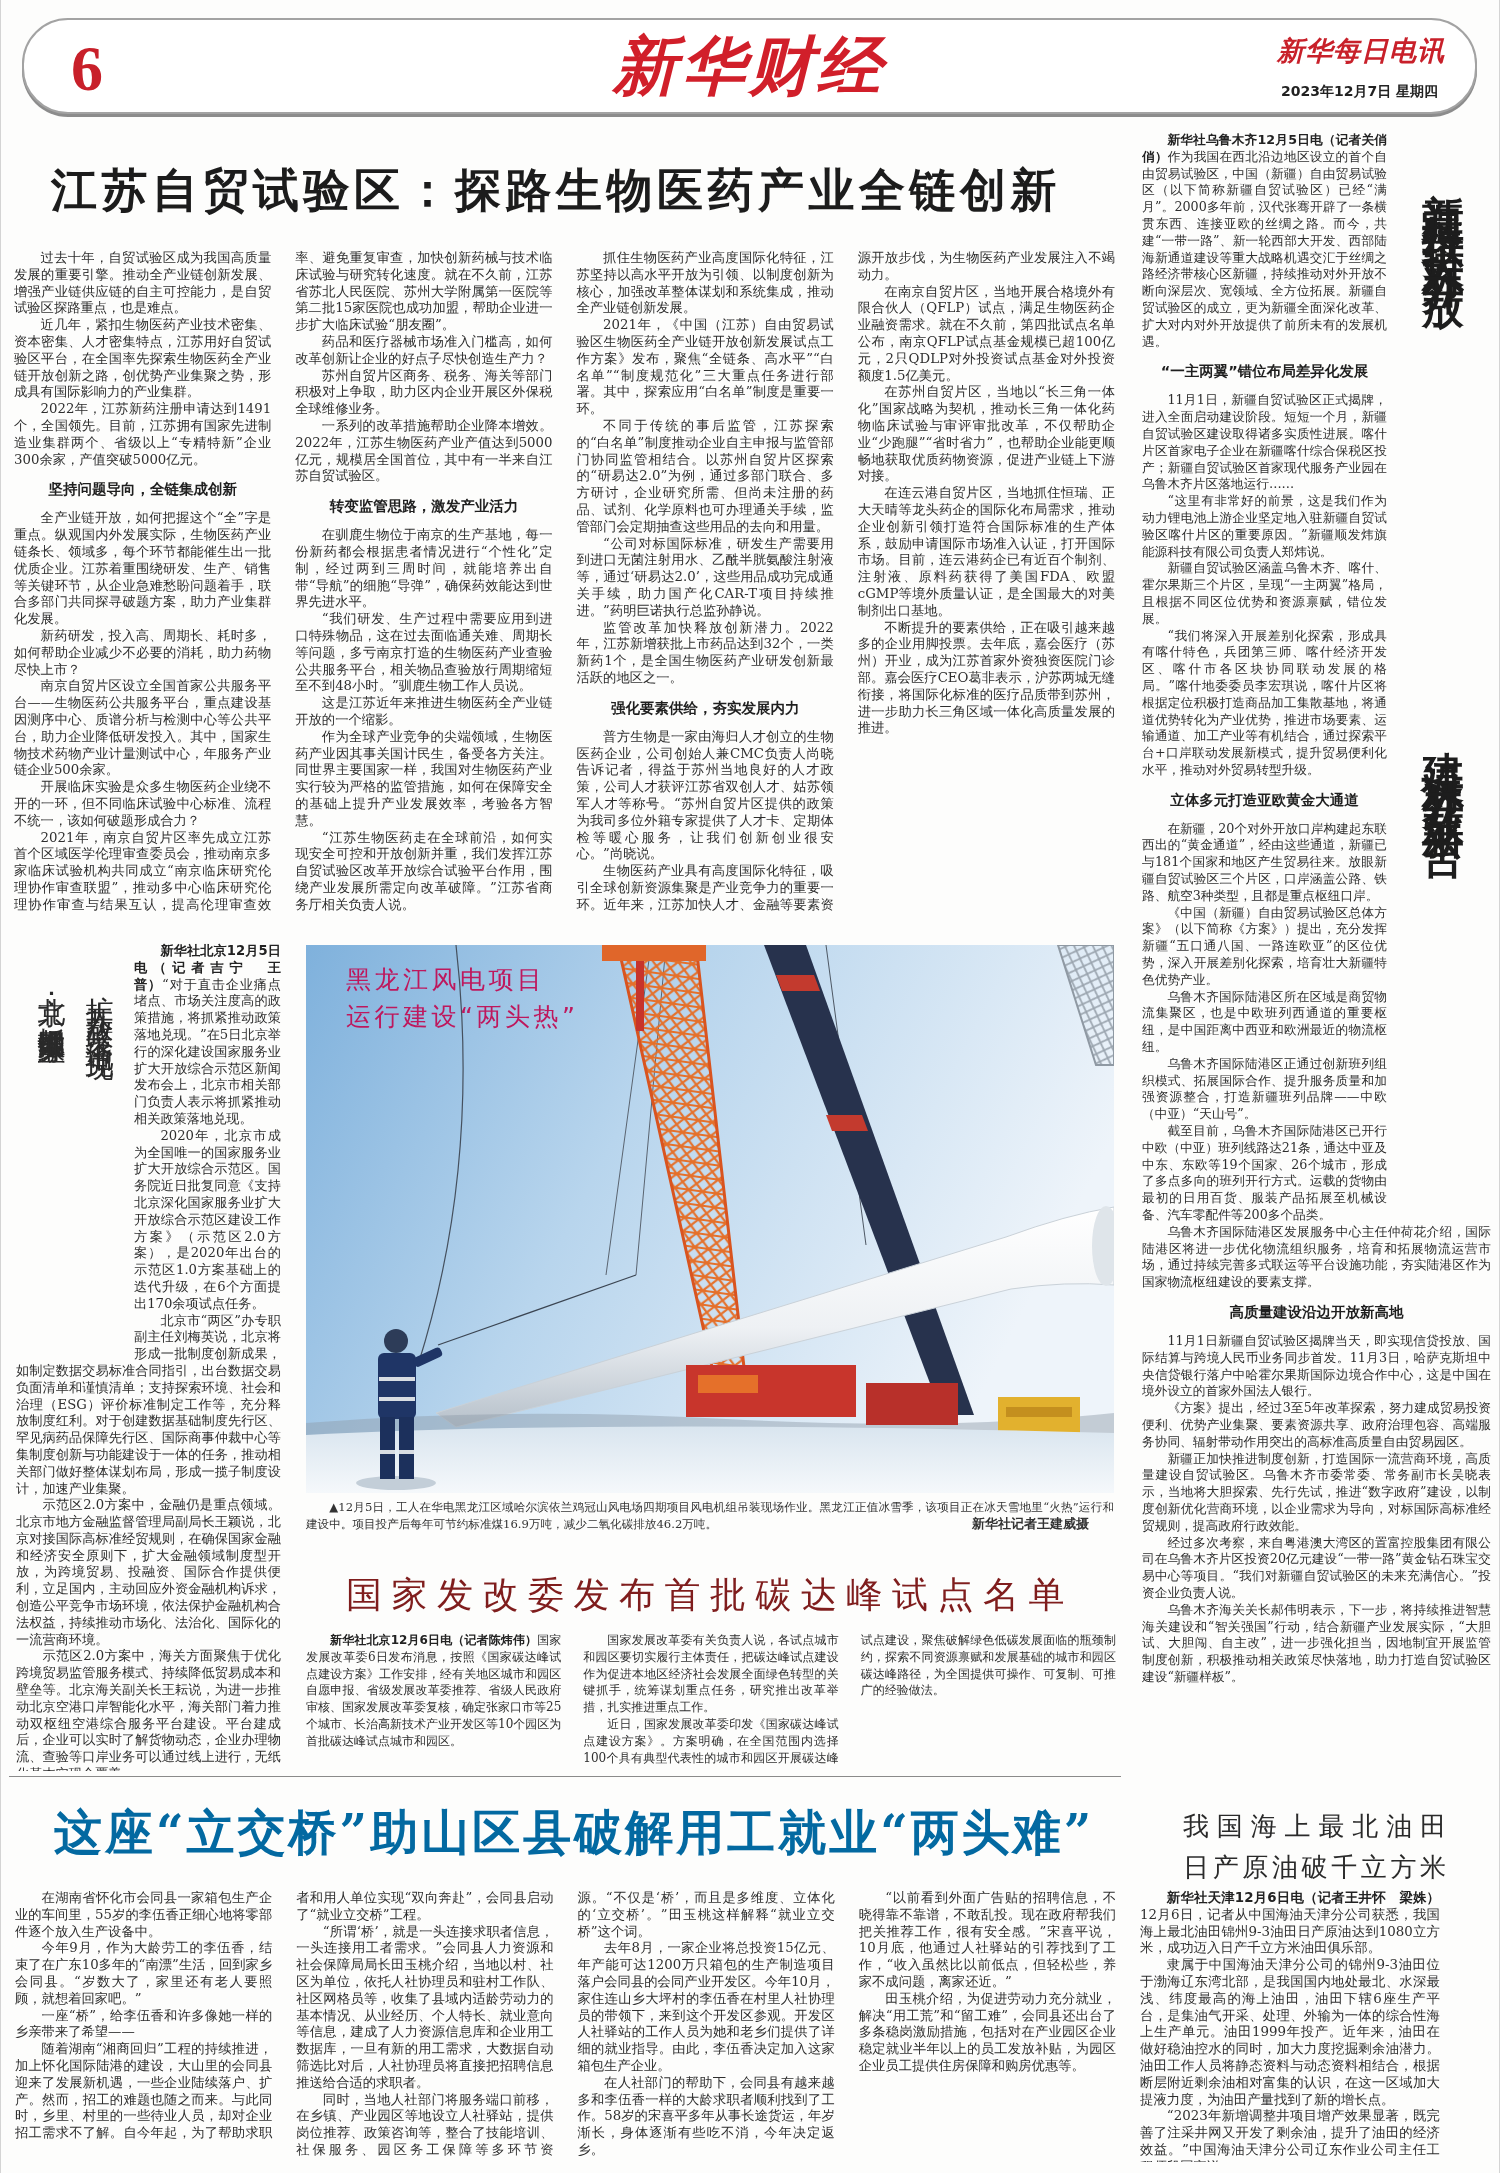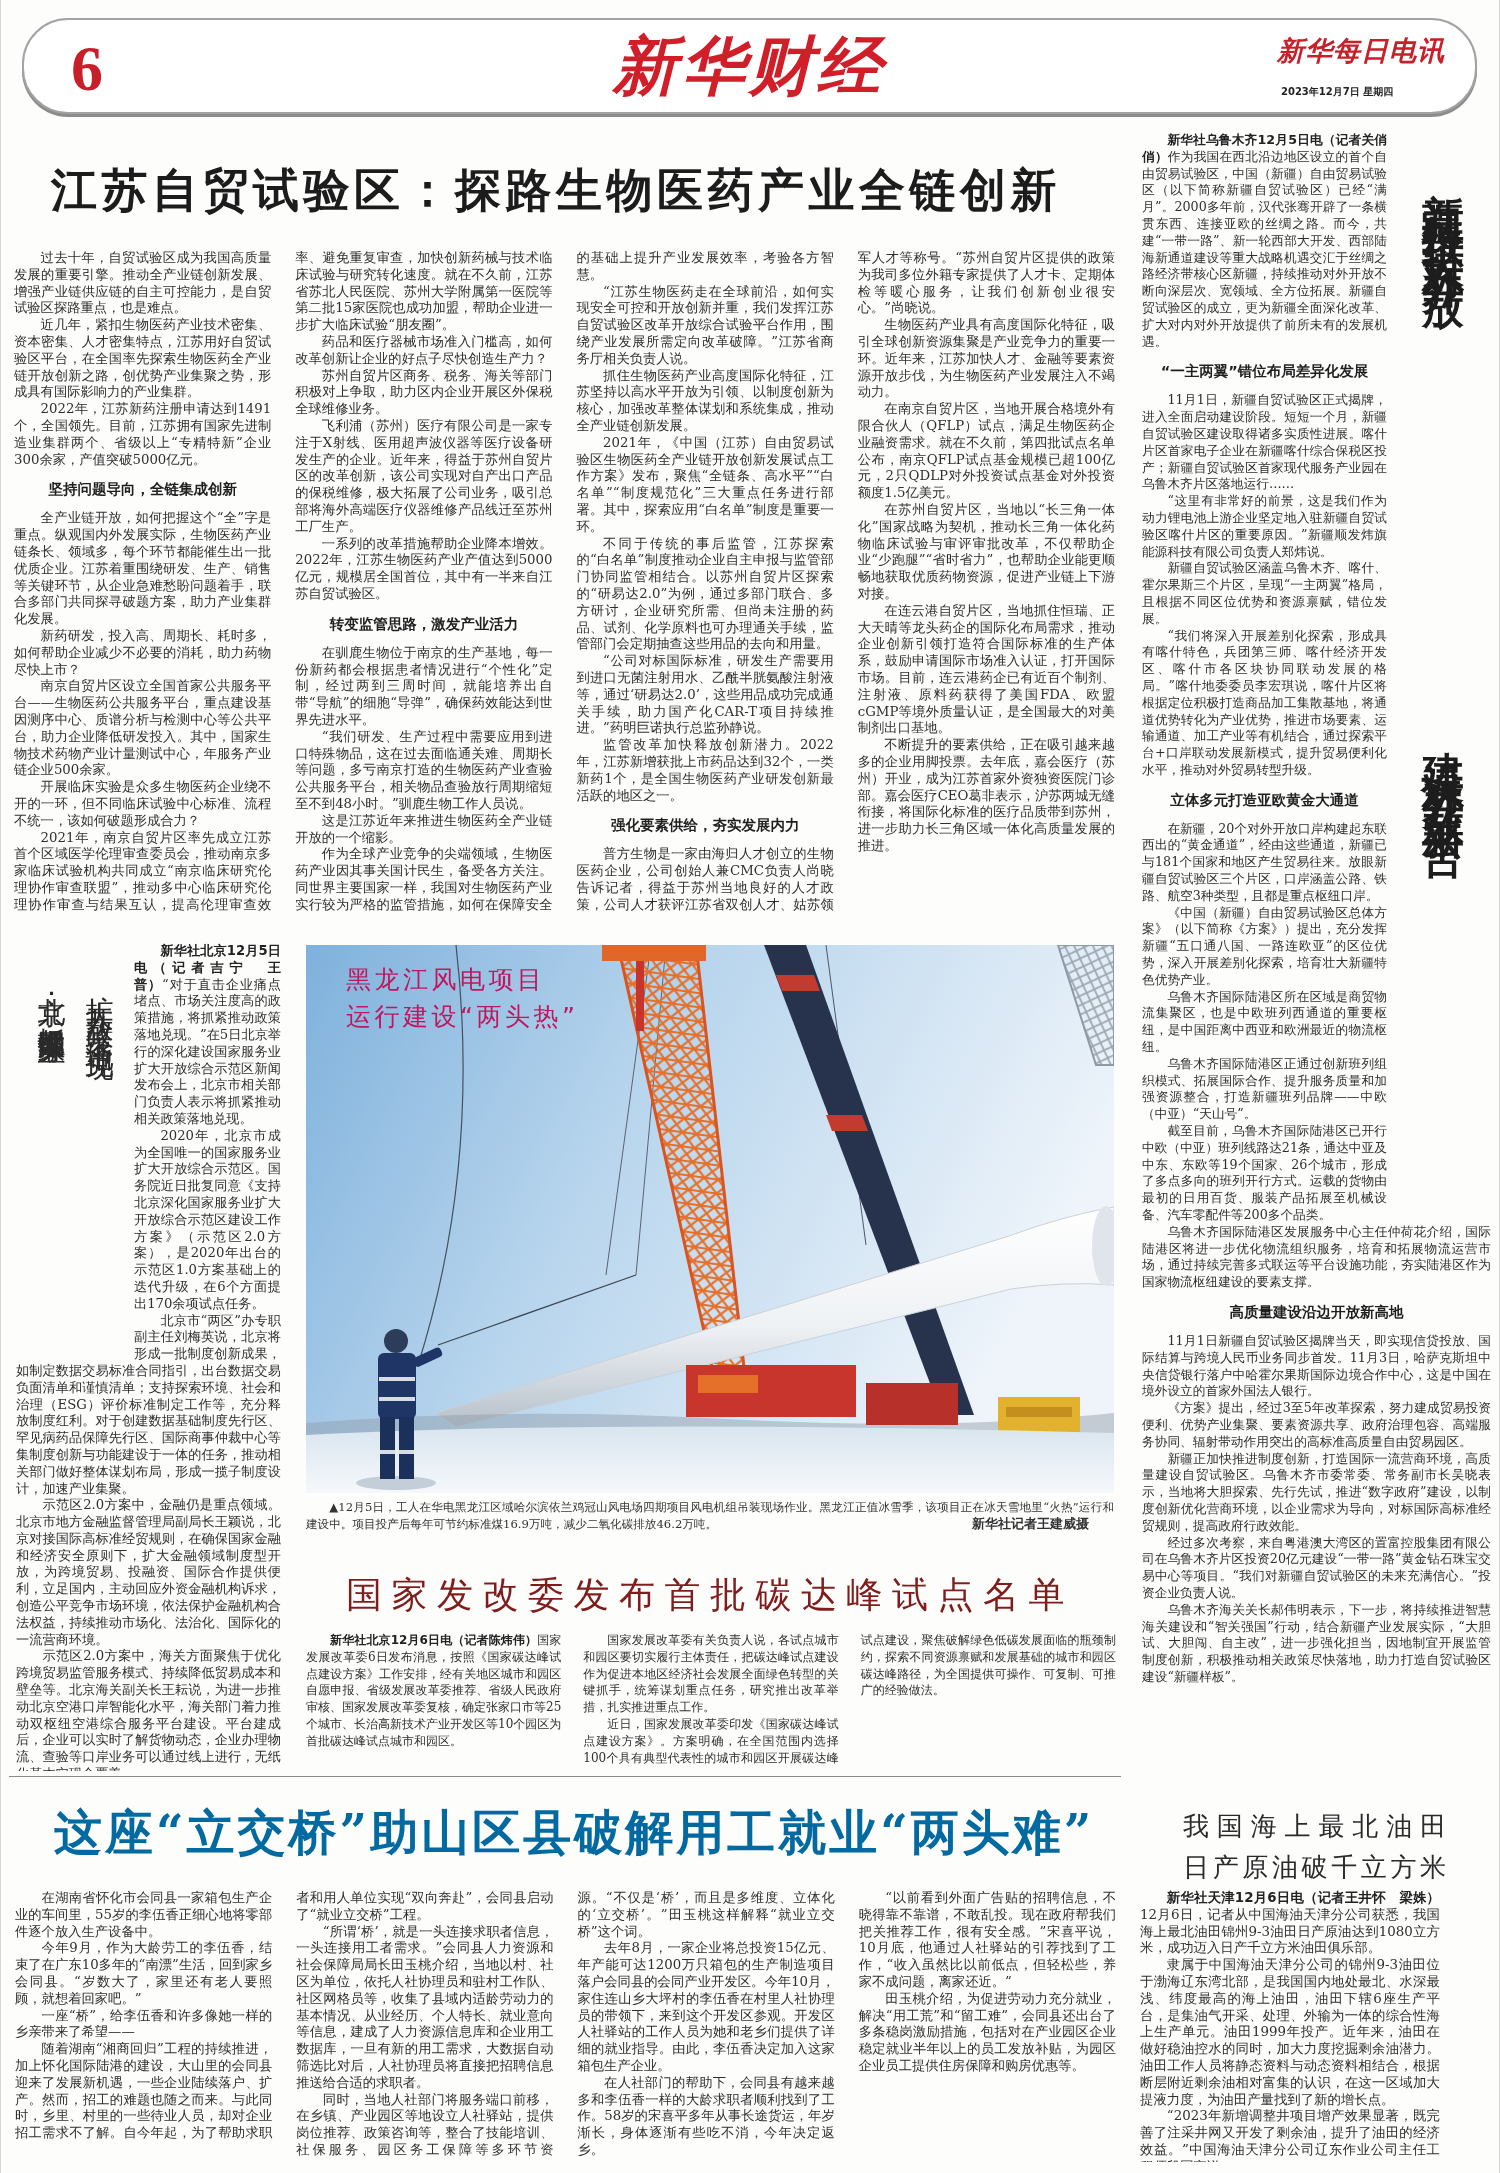--- a/index.html
+++ b/index.html
@@ -24,21 +24,21 @@
   .section-title {
     left:612px; top:24px; font-size:64px; line-height:84px; font-weight:bold;
     font-style:italic; color:#d11f2a; letter-spacing:4px;
     font-family:"DejaVu Serif", serif;
   }
   .paper-name {
     left:1276px; top:34px; font-size:27px; line-height:34px; color:#c8202a;
     font-weight:bold; font-style:italic; letter-spacing:1px;
   }
   .date {
-    left:1280px; top:83px; font-size:10px; line-height:17px; font-weight:bold;
+    left:1280px; top:83px; font-size:14px; line-height:17px; font-weight:bold;
     font-family:"DejaVu Sans", sans-serif; color:#222;
   }
 
   
   .t { font-size:13.3px; line-height:16.8px; text-align:justify; color:#2e2e2e; }
   .t p { margin:0; text-indent:2em; }
   .lead { font-family:"DejaVu Sans", "Liberation Sans", sans-serif; font-weight:bold; color:#222; }
   .sub {
     font-family:"DejaVu Sans", "Liberation Sans", sans-serif; font-weight:bold;
     font-size:14.5px; line-height:17px; text-align:center; color:#1f1f1f;
@@ -119,21 +119,20 @@
     <p>近几年，紧扣生物医药产业技术密集、资本密集、人才密集特点，江苏用好自贸试验区平台，在全国率先探索生物医药全产业链开放创新之路，创优势产业集聚之势，形成具有国际影响力的产业集群。</p>
     <p>2022年，江苏新药注册申请达到1491个，全国领先。目前，江苏拥有国家先进制造业集群两个、省级以上“专精特新”企业300余家，产值突破5000亿元。</p>
     <div class="sub">坚持问题导向，全链集成创新</div>
     <p>全产业链开放，如何把握这个“全”字是重点。纵观国内外发展实际，生物医药产业链条长、领域多，每个环节都能催生出一批优质企业。江苏着重围绕研发、生产、销售等关键环节，从企业急难愁盼问题着手，联合多部门共同探寻破题方案，助力产业集群化发展。</p>
     <p>新药研发，投入高、周期长、耗时多，如何帮助企业减少不必要的消耗，助力药物尽快上市？</p>
     <p>南京自贸片区设立全国首家公共服务平台——生物医药公共服务平台，重点建设基因测序中心、质谱分析与检测中心等公共平台，助力企业降低研发投入。其中，国家生物技术药物产业计量测试中心，年服务产业链企业500余家。</p>
     <p>开展临床实验是众多生物医药企业绕不开的一环，但不同临床试验中心标准、流程不统一，该如何破题形成合力？</p>
     <p>2021年，南京自贸片区率先成立江苏首个区域医学伦理审查委员会，推动南京多家临床试验机构共同成立“南京临床研究伦理协作审查联盟”，推动多中心临床研究伦理协作审查与结果互认，提高伦理审查效率、避免重复审查，加快创新药械与技术临床试验与研究转化速度。就在不久前，江苏省苏北人民医院、苏州大学附属第一医院等第二批15家医院也成功加盟，帮助企业进一步扩大临床试验“朋友圈”。</p>
     <p>药品和医疗器械市场准入门槛高，如何改革创新让企业的好点子尽快创造生产力？</p>
     <p>苏州自贸片区商务、税务、海关等部门积极对上争取，助力区内企业开展区外保税全球维修业务。</p>
-    <p>飞利浦（苏州）医疗有限公司是一家专注于X射线、医用超声波仪器等医疗设备研发生产的企业。近年来，得益于苏州自贸片区的改革创新，该公司实现对自产出口产品的保税维修，极大拓展了公司业务，吸引总部将海外高端医疗仪器维修产品线迁至苏州工厂生产。</p>
     <p>一系列的改革措施帮助企业降本增效。2022年，江苏生物医药产业产值达到5000亿元，规模居全国首位，其中有一半来自江苏自贸试验区。</p>
     <div class="sub">转变监管思路，激发产业活力</div>
     <p>在驯鹿生物位于南京的生产基地，每一份新药都会根据患者情况进行“个性化”定制，经过两到三周时间，就能培养出自带“导航”的细胞“导弹”，确保药效能达到世界先进水平。</p>
     <p>“我们研发、生产过程中需要应用到进口特殊物品，这在过去面临通关难、周期长等问题，多亏南京打造的生物医药产业查验公共服务平台，相关物品查验放行周期缩短至不到48小时。”驯鹿生物工作人员说。</p>
     <p>这是江苏近年来推进生物医药全产业链开放的一个缩影。</p>
     <p>作为全球产业竞争的尖端领域，生物医药产业因其事关国计民生，备受各方关注。同世界主要国家一样，我国对生物医药产业实行较为严格的监管措施，如何在保障安全的基础上提升产业发展效率，考验各方智慧。</p>
     <p>“江苏生物医药走在全球前沿，如何实现安全可控和开放创新并重，我们发挥江苏自贸试验区改革开放综合试验平台作用，围绕产业发展所需定向改革破障。”江苏省商务厅相关负责人说。</p>
     <p>抓住生物医药产业高度国际化特征，江苏坚持以高水平开放为引领、以制度创新为核心，加强改革整体谋划和系统集成，推动全产业链创新发展。</p>
     <p>2021年，《中国（江苏）自由贸易试验区生物医药全产业链开放创新发展试点工作方案》发布，聚焦“全链条、高水平”“白名单”“制度规范化”三大重点任务进行部署。其中，探索应用“白名单”制度是重要一环。</p>
     <p>不同于传统的事后监管，江苏探索的“白名单”制度推动企业自主申报与监管部门协同监管相结合。以苏州自贸片区探索的“研易达2.0”为例，通过多部门联合、多方研讨，企业研究所需、但尚未注册的药品、试剂、化学原料也可办理通关手续，监管部门会定期抽查这些用品的去向和用量。</p>

